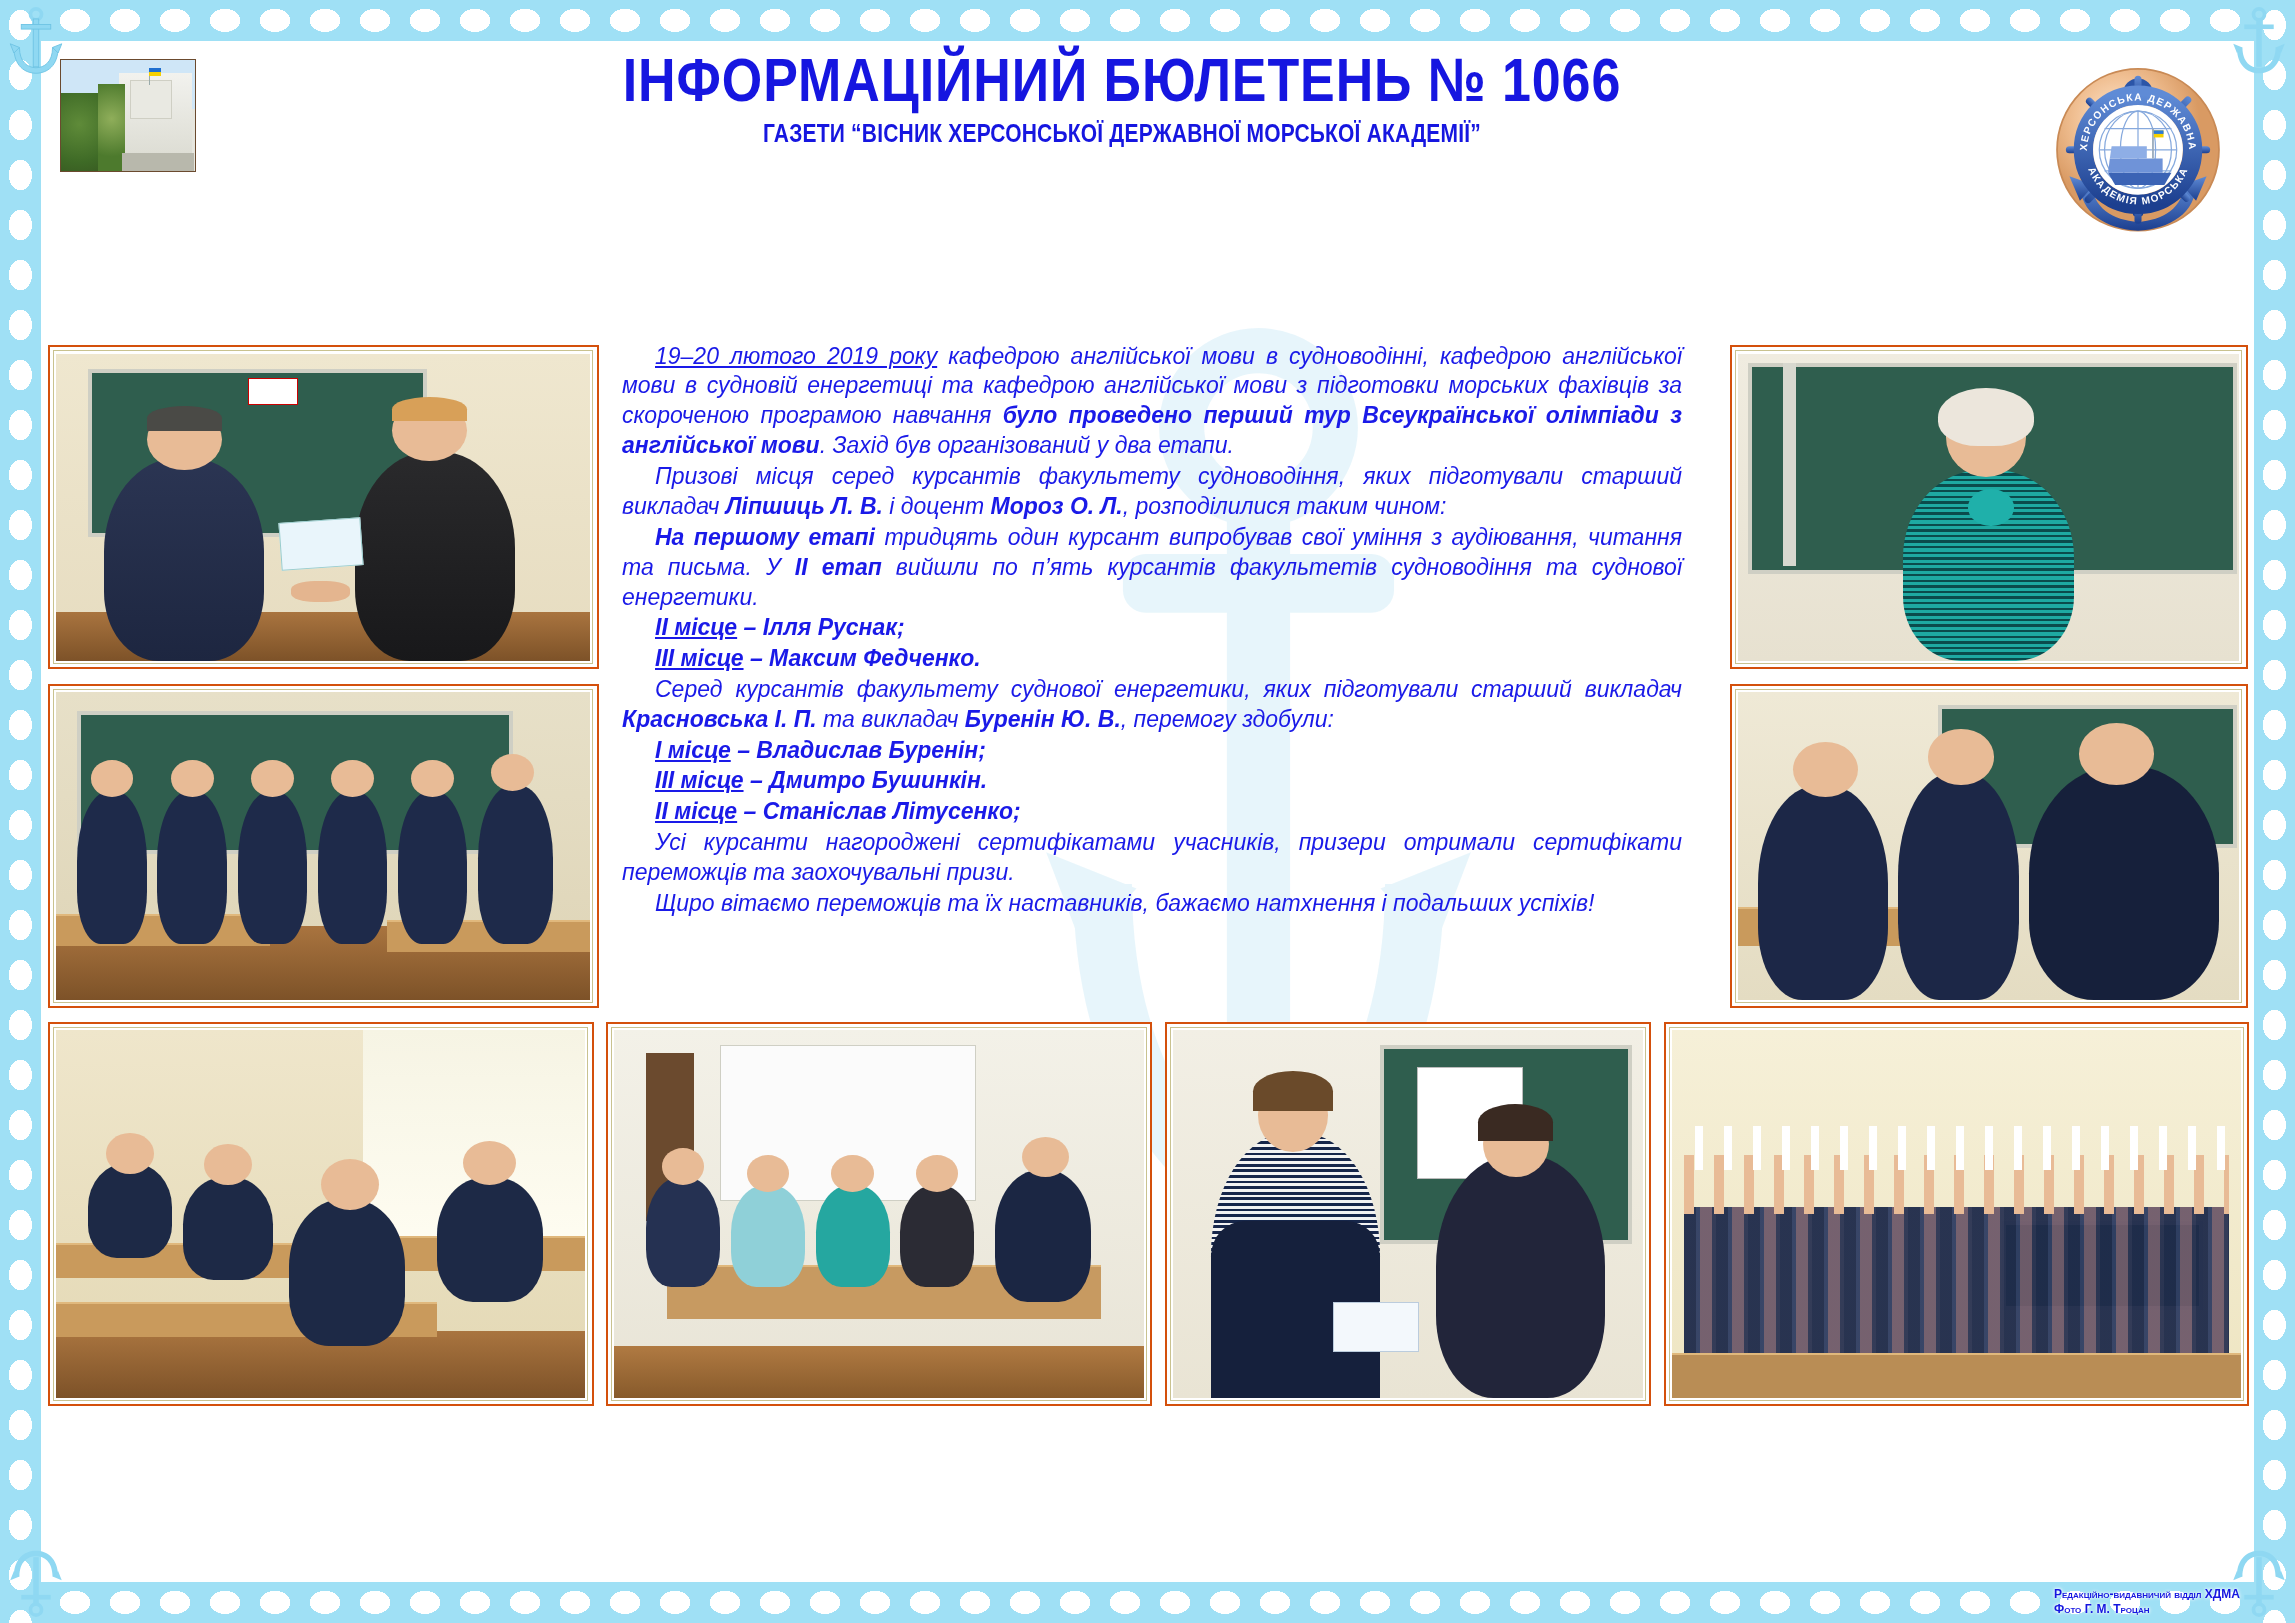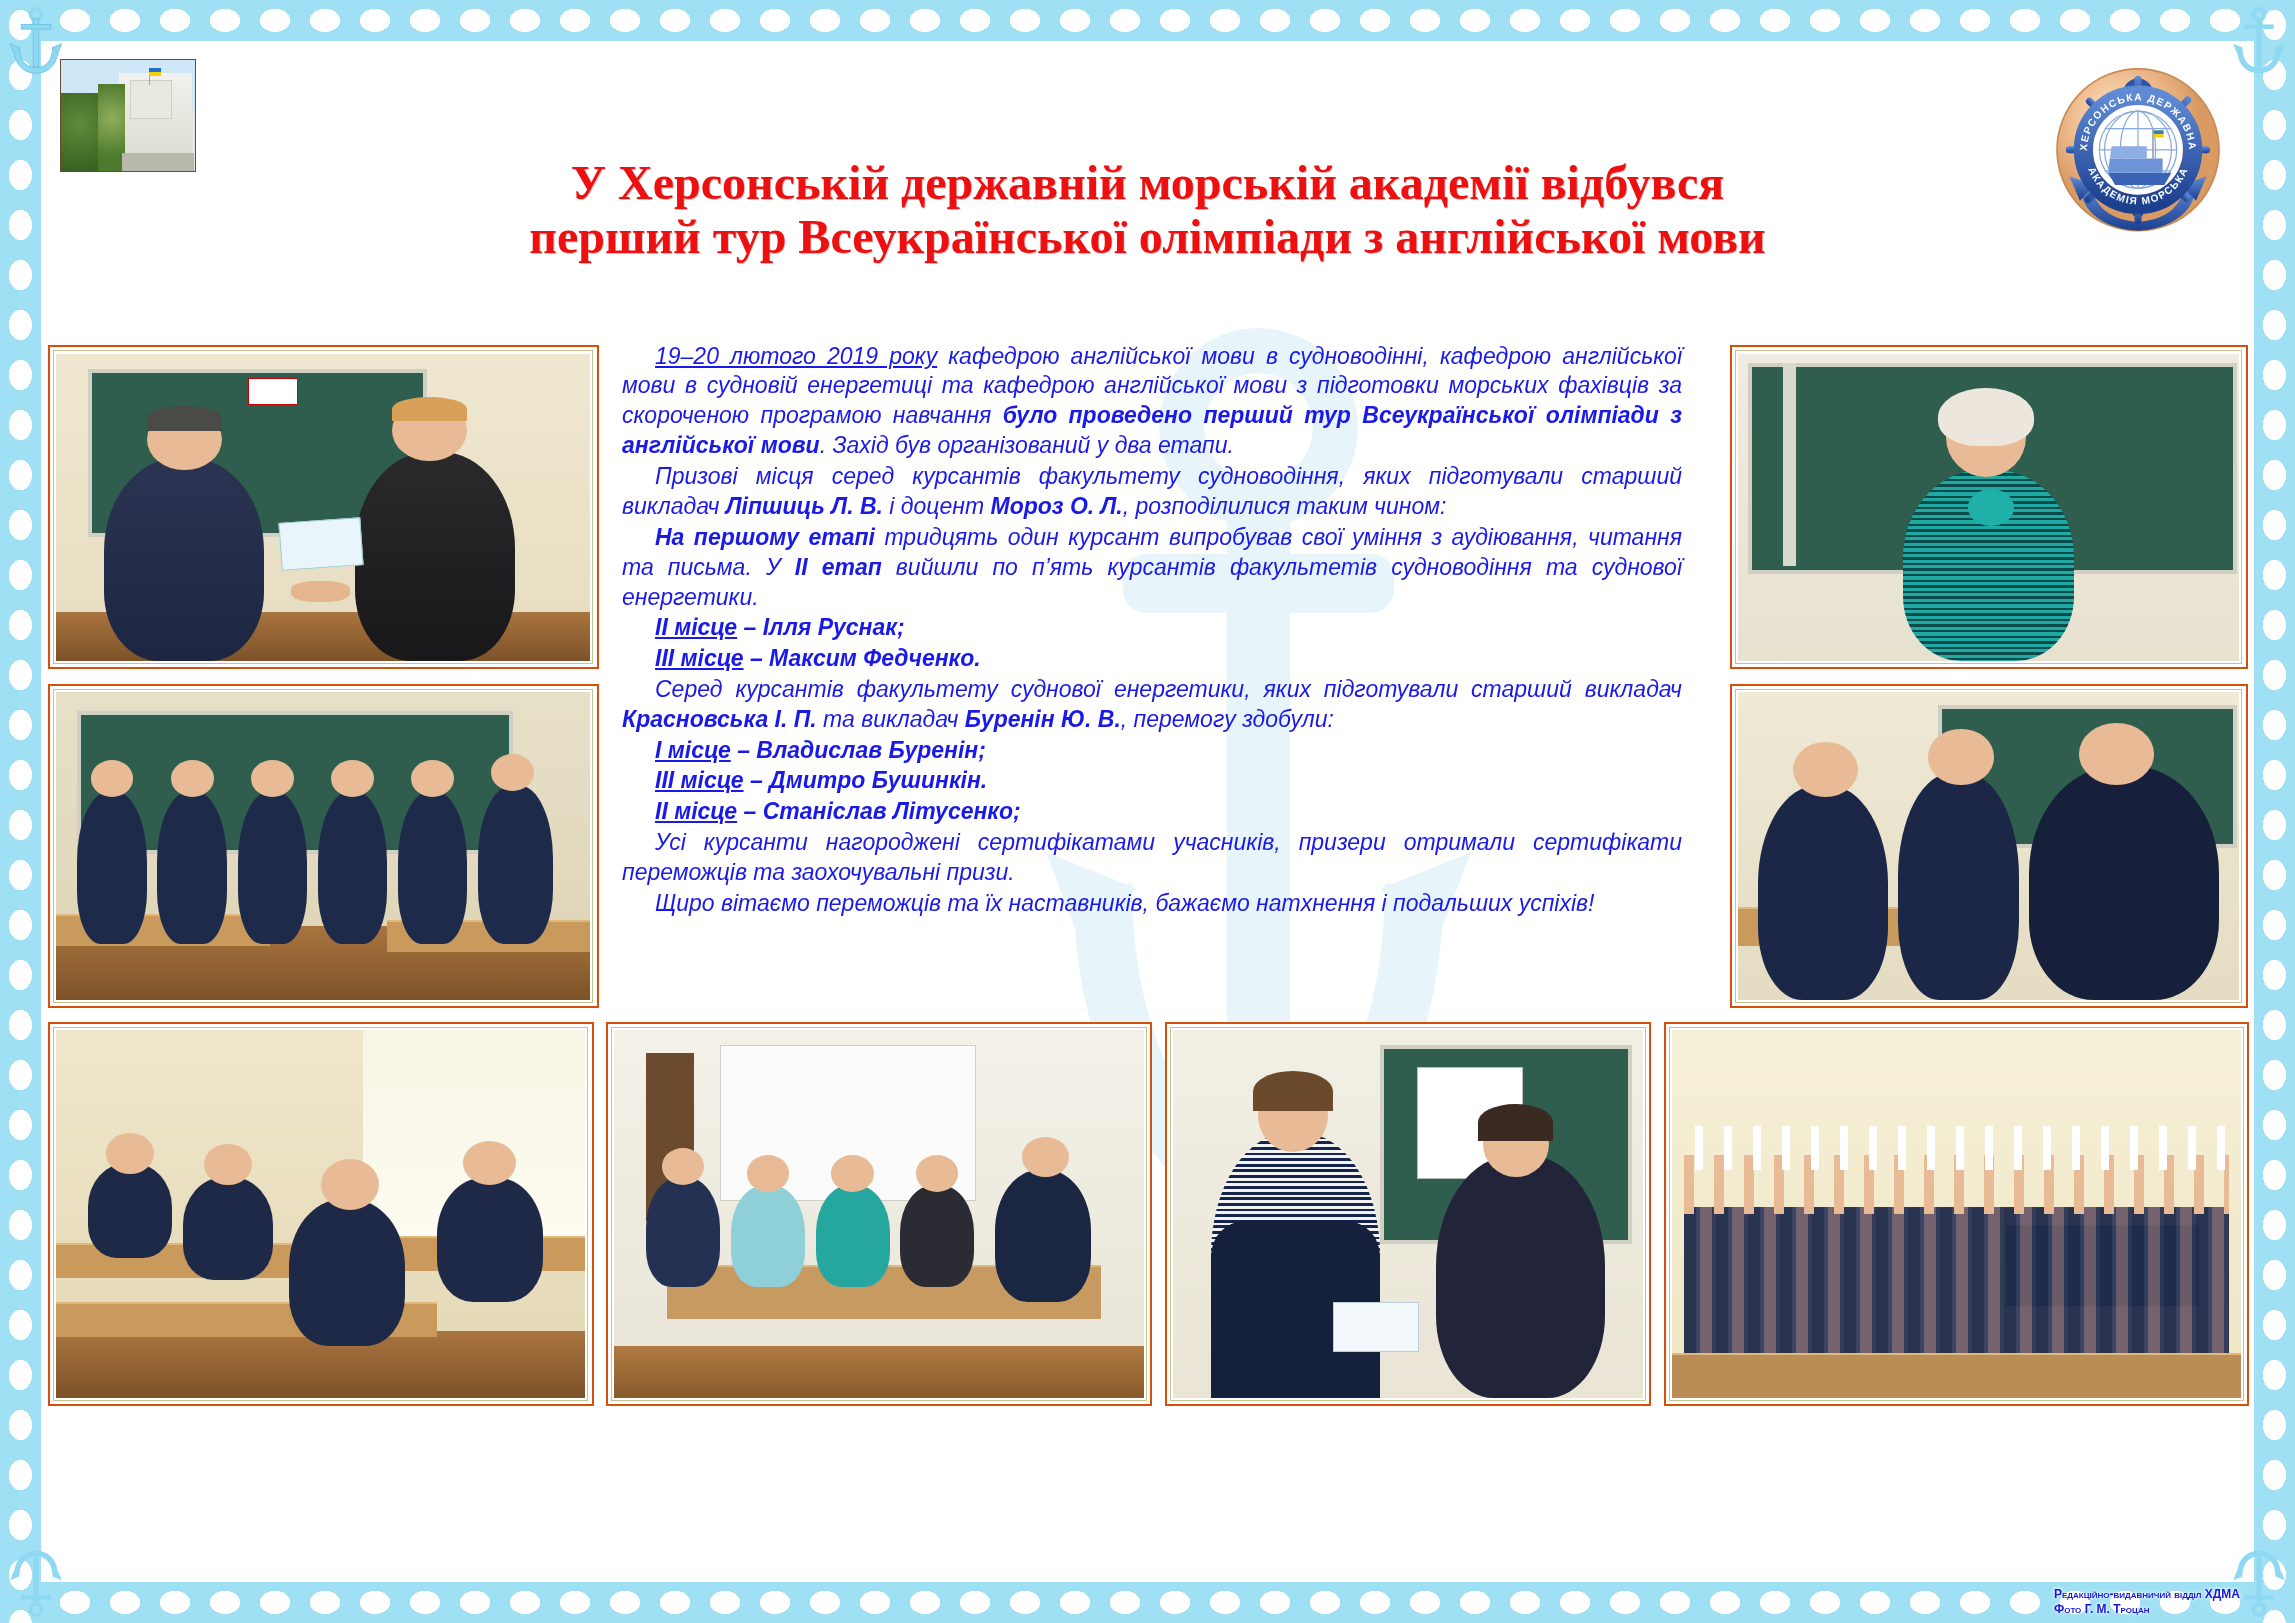--- a/index.html
+++ b/index.html
@@ -300,25 +300,25 @@
         </g>
 
         <text font-family="Liberation Sans, sans-serif" font-size="11.5" font-weight="bold" fill="#ffffff" letter-spacing="1.6">
           <textPath href="#arcTop" startOffset="50%" text-anchor="middle">ХЕРСОНСЬКА ДЕРЖАВНА</textPath>
         </text>
         <text font-family="Liberation Sans, sans-serif" font-size="11.5" font-weight="bold" fill="#ffffff" letter-spacing="1.6">
           <textPath href="#arcBot" startOffset="50%" text-anchor="middle">АКАДЕМІЯ МОРСЬКА</textPath>
         </text>
       </svg>
 
-
-      <div class="headline">
-        <div>У Херсонській державній морській академії відбувся</div>
-        <div>перший тур Всеукраїнської олімпіади з англійської мови</div>
-      </div>
+      <div class="masthead">
+        <div class="mast-title">ІНФОРМАЦІЙНИЙ БЮЛЕТЕНЬ № 1066</div>
+        <div class="mast-sub">ГАЗЕТИ “ВІСНИК ХЕРСОНСЬКОЇ ДЕРЖАВНОЇ МОРСЬКОЇ АКАДЕМІЇ”</div>
+      </div>
+
     </div>
 
     <div class="body-area">
 
       <div class="frame" style="left:6.5px;top:8.3px;width:551px;height:324px;">
         <div class="mat">
             <div class="photo">
           <div class="sc">
             <div class="wall"></div>
             <div class="board" style="left:6%;top:5%;width:62%;height:52%;"></div>

